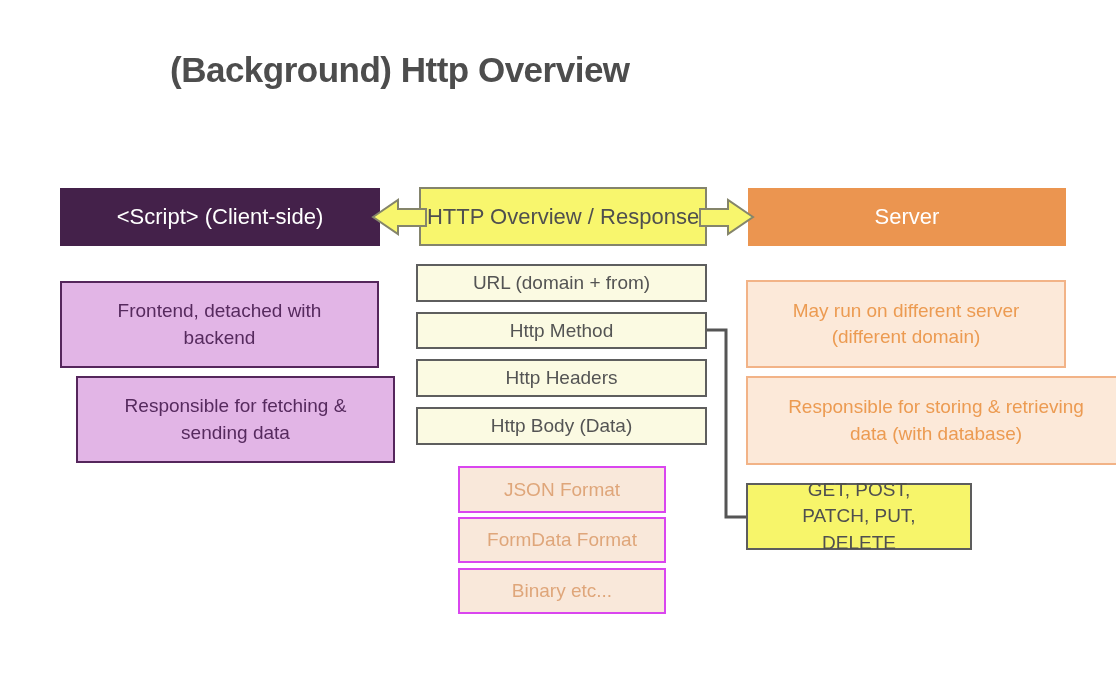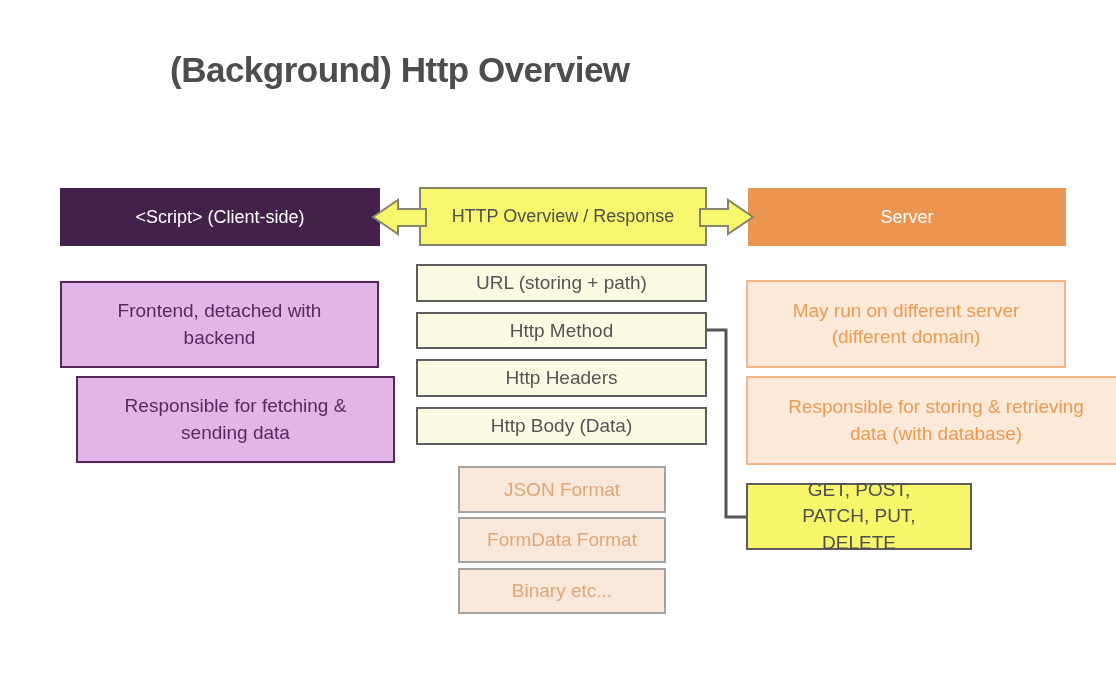--- a/index.html
+++ b/index.html
@@ -34,21 +34,21 @@
   }
   .logo-line1 { left: 30px; top: 66px; }
   .logo-line2 { left: 68px; top: 89px; }
 
   
   .node {
     position: absolute;
     display: flex;
     align-items: center;
     justify-content: center;
-    font-size: 18px;
+    font-size: 22px;
     text-align: center;
     box-sizing: border-box;
     z-index: 1;
   }
   .client-node { background: #44214a; color: #ffffff; }
   .http-node   { background: #f8f66d; color: #4f4f4f; border: 2px solid #84846c; }
   .server-node { background: #eb9550; color: #ffffff; }
 
   
   .note-purple {
@@ -68,21 +68,21 @@
     border: 2px solid #5e5e5e;
     color: #545454;
     font-size: 19px;
     display: flex; align-items: center; justify-content: center;
     text-align: center;
   }
 
   
   .format-box {
     background: #f9e8da;
-    border: 2px solid #a3a3a3;
+    border: 2px solid #d946ef;
     color: #dfa67a;
     font-size: 19px;
     display: flex; align-items: center; justify-content: center;
     text-align: left;
   }
 
   
   .server-note {
     background: #fce9d9;
     border: 2px solid #f2b387;
@@ -124,21 +124,21 @@
 
   <div class="node client-node" style="left:60px;top:188px;width:320px;height:58px;">&lt;Script&gt; (Client-side)</div>
 
   <div class="node http-node" style="left:419px;top:187px;width:288px;height:59px;">HTTP Overview / Response</div>
 
   <div class="node server-node" style="left:748px;top:188px;width:318px;height:58px;">Server</div>
 
   <div class="abs note-purple" style="left:60px;top:281px;width:319px;height:87px;">Frontend, detached with backend</div>
   <div class="abs note-purple" style="left:76px;top:376px;width:319px;height:87px;">Responsible for fetching &amp; sending data</div>
 
-  <div class="abs part-box" style="left:416px;top:264px;width:291px;height:38px;">URL (storing + path)</div>
+  <div class="abs part-box" style="left:416px;top:264px;width:291px;height:38px;">URL (domain + from)</div>
   <div class="abs part-box" style="left:416px;top:312px;width:291px;height:37px;">Http Method</div>
   <div class="abs part-box" style="left:416px;top:359px;width:291px;height:38px;">Http Headers</div>
   <div class="abs part-box" style="left:416px;top:407px;width:291px;height:38px;">Http Body (Data)</div>
 
   <div class="abs format-box" style="left:458px;top:466px;width:208px;height:47px;">JSON Format</div>
   <div class="abs format-box" style="left:458px;top:517px;width:208px;height:46px;">FormData Format</div>
   <div class="abs format-box" style="left:458px;top:568px;width:208px;height:46px;">Binary etc...</div>
 
   <div class="abs server-note" style="left:746px;top:280px;width:320px;height:88px;">May run on different server (different domain)</div>
   <div class="abs server-note" style="left:746px;top:376px;width:380px;height:89px;">Responsible for storing &amp; retrieving data (with database)</div>

